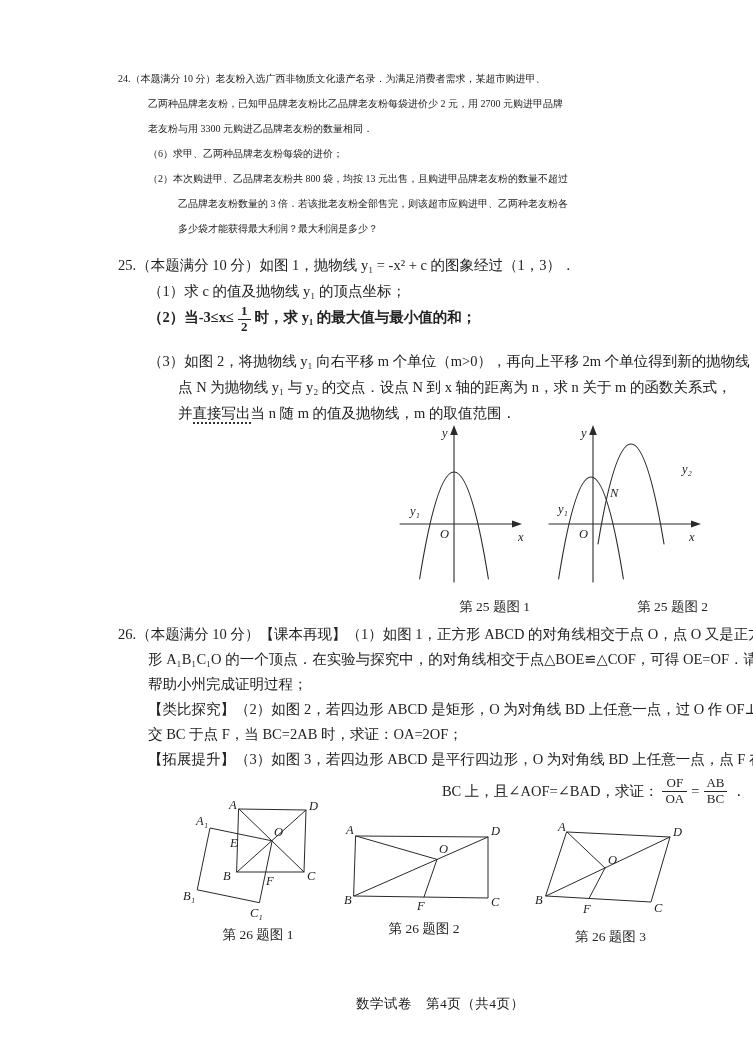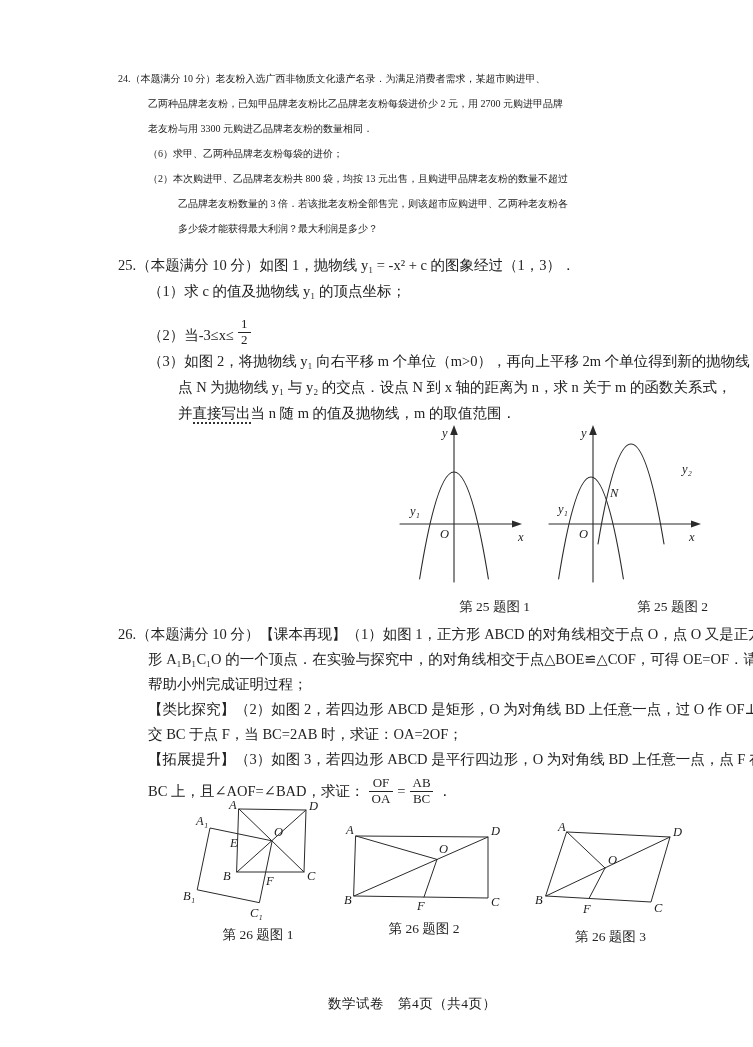--- a/index.html
+++ b/index.html
@@ -9,22 +9,22 @@
     color:#222; overflow:hidden;
   }
   .qblock { position:absolute; left:118px; width:628px; }
   .q24 { top:66px;  font-size:10px; line-height:25px; }
   .q25 { top:252px; font-size:14.5px; line-height:26px; }
   .q26 { top:622px; font-size:14.5px; line-height:25px; }
   .ln  { white-space:nowrap; }
   .ind0 { margin-left:0; }
   .ind1 { margin-left:30px; }
   .ind2 { margin-left:60px; }
-  .mathline { display:flex; align-items:flex-end; height:44px; }
-  .mathline2 { display:flex; align-items:center; height:38px; }
+  .mathline { display:flex; align-items:flex-start; height:44px;font-weight:bold; }
+  .mathline2 { display:flex; align-items:center; height:38px;justify-content:flex-end; }
   .frac { display:inline-flex; flex-direction:column; align-items:center;
           line-height:1.15; font-size:13px; margin:0 4px; vertical-align:middle; }
   .frac .den { border-top:1.2px solid #222; }
   .frac span { padding:0 3px; }
   .emph { border-bottom:2px dotted #333; padding-bottom:1px; }
   .figwrap { position:absolute; text-align:center; }
   .figcap { font-size:13.5px; color:#222; font-family:"Liberation Serif","DejaVu Serif",serif; }
   .f25-1 { left:388px; top:424px; width:142px; }
   .f25-2 { left:543px; top:424px; width:165px; }
   .f26-1 { left:178px; top:800px; width:160px; }
@@ -33,21 +33,21 @@
   .f26-2 .figcap { margin-top:6px; }
   .f26-3 { left:533px; top:820px; width:155px; }
   .f26-3 .figcap { margin-top:8px; }
   .f25-1 .figcap, .f25-2 .figcap { margin-top:14px;text-align:right; }
   svg { display:block; margin:0 auto; }
   svg .stroke { stroke:#2a2a2a; stroke-width:1.1; fill:none; stroke-linecap:round; }
   svg .thin   { stroke:#2a2a2a; stroke-width:1;   fill:none; stroke-linecap:round; }
   svg text { font-family:"Liberation Serif","DejaVu Serif",serif;
              font-size:12.5px; font-style:italic; fill:#1d1d1d; }
   svg .arrow { fill:#2a2a2a; stroke:none; }
-  .footer { position:absolute; left:328px; top:995px; font-size:13.5px; color:#222;
+  .footer { position:absolute; left:356px; top:995px; font-size:13.5px; color:#222;
             letter-spacing:0.5px; }
 </style>
 </head>
 <body>
 
 <div class="page">
 
   <div class="qblock q24">
     <div class="ln ind0">24.（本题满分 10 分）老友粉入选广西非物质文化遗产名录．为满足消费者需求，某超市购进甲、</div>
     <div class="ln ind1">乙两种品牌老友粉，已知甲品牌老友粉比乙品牌老友粉每袋进价少 2 元，用 2700 元购进甲品牌</div>
@@ -60,20 +60,21 @@
 
   <div class="qblock q25">
     <div class="ln ind0">25.（本题满分 10 分）如图 1，抛物线 y₁ = -x² + c 的图象经过（1，3）．</div>
     <div class="ln ind1">（1）求 c 的值及抛物线 y₁ 的顶点坐标；</div>
     <div class="ln ind1 mathline">
       <span>（2）当-3≤x≤</span>
       <span class="frac">
         <span class="num">1</span>
         <span class="den">2</span>
       </span>
+      <span>时，求 y₁ 的最大值与最小值的和；</span>
     </div>
     <div class="ln ind1">（3）如图 2，将抛物线 y₁ 向右平移 m 个单位（m&gt;0），再向上平移 2m 个单位得到新的抛物线 y₂，</div>
     <div class="ln ind2">点 N 为抛物线 y₁ 与 y₂ 的交点．设点 N 到 x 轴的距离为 n，求 n 关于 m 的函数关系式，</div>
     <div class="ln ind2">
       <span>并</span><span class="emph">直接写出</span><span>当 n 随 m 的值及抛物线，m 的取值范围．</span>
     </div>
   </div>
 
   <div class="figwrap f25-1">
     <svg width="142" height="160" viewBox="0 0 142 160">

